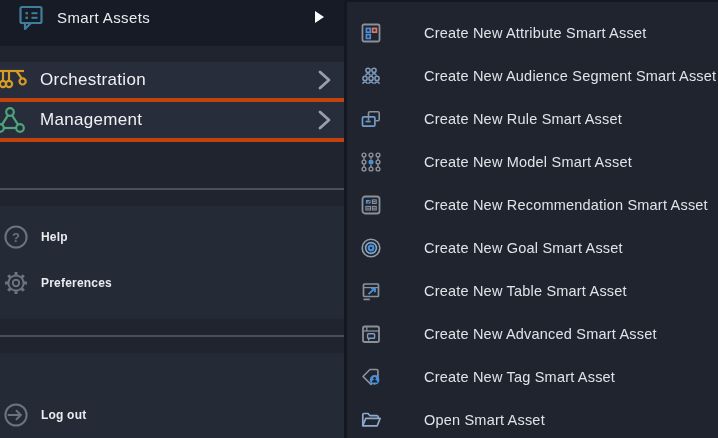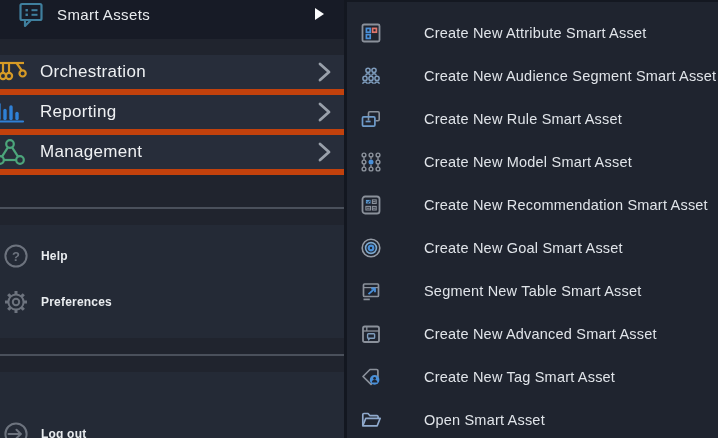--- a/index.html
+++ b/index.html
@@ -27,21 +27,21 @@
     cursor:pointer;
   }
   .smart-row .mi-icon{width:28px;height:28px;flex-shrink:0;display:flex;align-items:center;}
   .smart-label{
     margin-left:12px;
     font-size:15px;font-weight:500;color:#e9ecef;letter-spacing:.4px;
   }
   .tri{margin-left:auto;display:flex;align-items:center;}
   .section-row{
     height:40px;background:#272d3a;
-    border-bottom:6px solid #c2410c;
+    border-bottom:4px solid #c2410c;
     display:flex;align-items:center;
     padding-right:10px;box-sizing:border-box;
     overflow:hidden;cursor:pointer;
   }
   .clip-icon{
     width:34px;height:30px;flex-shrink:0;
     margin-left:-7px;              
     display:flex;align-items:center;
   }
   .section-label{
@@ -119,37 +119,20 @@
           </svg>
         </span>
         <span class="section-label">Orchestration</span>
         <span class="chev">
           <svg width="20" height="24" viewBox="0 0 20 24" fill="none">
               <path d="M6 4 L15 12 L6 20" stroke="#99a0aa" stroke-width="2.8" stroke-linecap="round" stroke-linejoin="round"></path>
             </svg>
         </span>
       </div>
 
-      <div class="section-row">
-        <span class="clip-icon">
-          <svg width="34" height="30" viewBox="0 0 34 30" fill="none" stroke="#2f80d6">
-            <path d="M6 7.5 V21.5" stroke-width="3.4" stroke-linecap="round"></path>
-            <path d="M12 13.5 V21.5" stroke-width="3.4" stroke-linecap="round"></path>
-            <path d="M18 10 V21.5" stroke-width="3.4" stroke-linecap="round"></path>
-            <path d="M24 16.5 V21.5" stroke-width="3.4" stroke-linecap="round"></path>
-            <path d="M4 24.5 H30" stroke-width="2.2" stroke-linecap="round"></path>
-          </svg>
-        </span>
-        <span class="section-label">Reporting</span>
-        <span class="chev">
-          <svg width="20" height="24" viewBox="0 0 20 24" fill="none">
-              <path d="M6 4 L15 12 L6 20" stroke="#99a0aa" stroke-width="2.8" stroke-linecap="round" stroke-linejoin="round"></path>
-            </svg>
-        </span>
-      </div>
 
       <div class="section-row">
         <span class="clip-icon">
           <svg width="34" height="30" viewBox="0 0 34 30" fill="none" stroke="#4ca57b" stroke-width="2.2">
             <circle cx="17" cy="7" r="3.8"></circle>
             <circle cx="7" cy="23" r="3.8"></circle>
             <circle cx="27" cy="23" r="3.8"></circle>
             <path d="M14.9 10.3 L9 19.7"></path>
             <path d="M19.1 10.3 L25 19.7"></path>
             <path d="M11 23 H23"></path>
@@ -312,21 +295,21 @@
       <li class="sub-row">
         <span class="sub-icon">
           <svg width="22" height="22" viewBox="0 0 22 22" fill="none">
             <rect x="3.5" y="4" width="15" height="12.5" rx="1" stroke="#8b919b" stroke-width="1.7"></rect>
             <path d="M3.5 7.6 H18.5" stroke="#8b919b" stroke-width="1.2"></path>
             <path d="M8.5 14.2 L14.8 8.6" stroke="#4a90d9" stroke-width="1.8"></path>
             <path d="M11.2 8.5 H15 V12.2" stroke="#4a90d9" stroke-width="1.8" stroke-linejoin="round"></path>
             <path d="M3.5 19.4 H9.8" stroke="#8b919b" stroke-width="1.7"></path>
           </svg>
         </span>
-        <span class="sub-label">Segment New Table Smart Asset</span>
+        <span class="sub-label">Create New Table Smart Asset</span>
       </li>
 
       <li class="sub-row">
         <span class="sub-icon">
           <svg width="22" height="22" viewBox="0 0 22 22" fill="none">
             <rect x="3" y="3.5" width="16" height="15.5" rx="1.8" stroke="#8b919b" stroke-width="1.8"></rect>
             <path d="M3 8 H19" stroke="#8b919b" stroke-width="1.3"></path>
             <path d="M6.8 3.5 V8" stroke="#8b919b" stroke-width="1.3"></path>
             <rect x="7.6" y="10.8" width="7" height="4.4" rx="0.8" stroke="#7e9cbc" stroke-width="1.4"></rect>
             <path d="M9.6 15.2 L8.6 17 V15.2" stroke="#7e9cbc" stroke-width="1.4" stroke-linejoin="round"></path>

